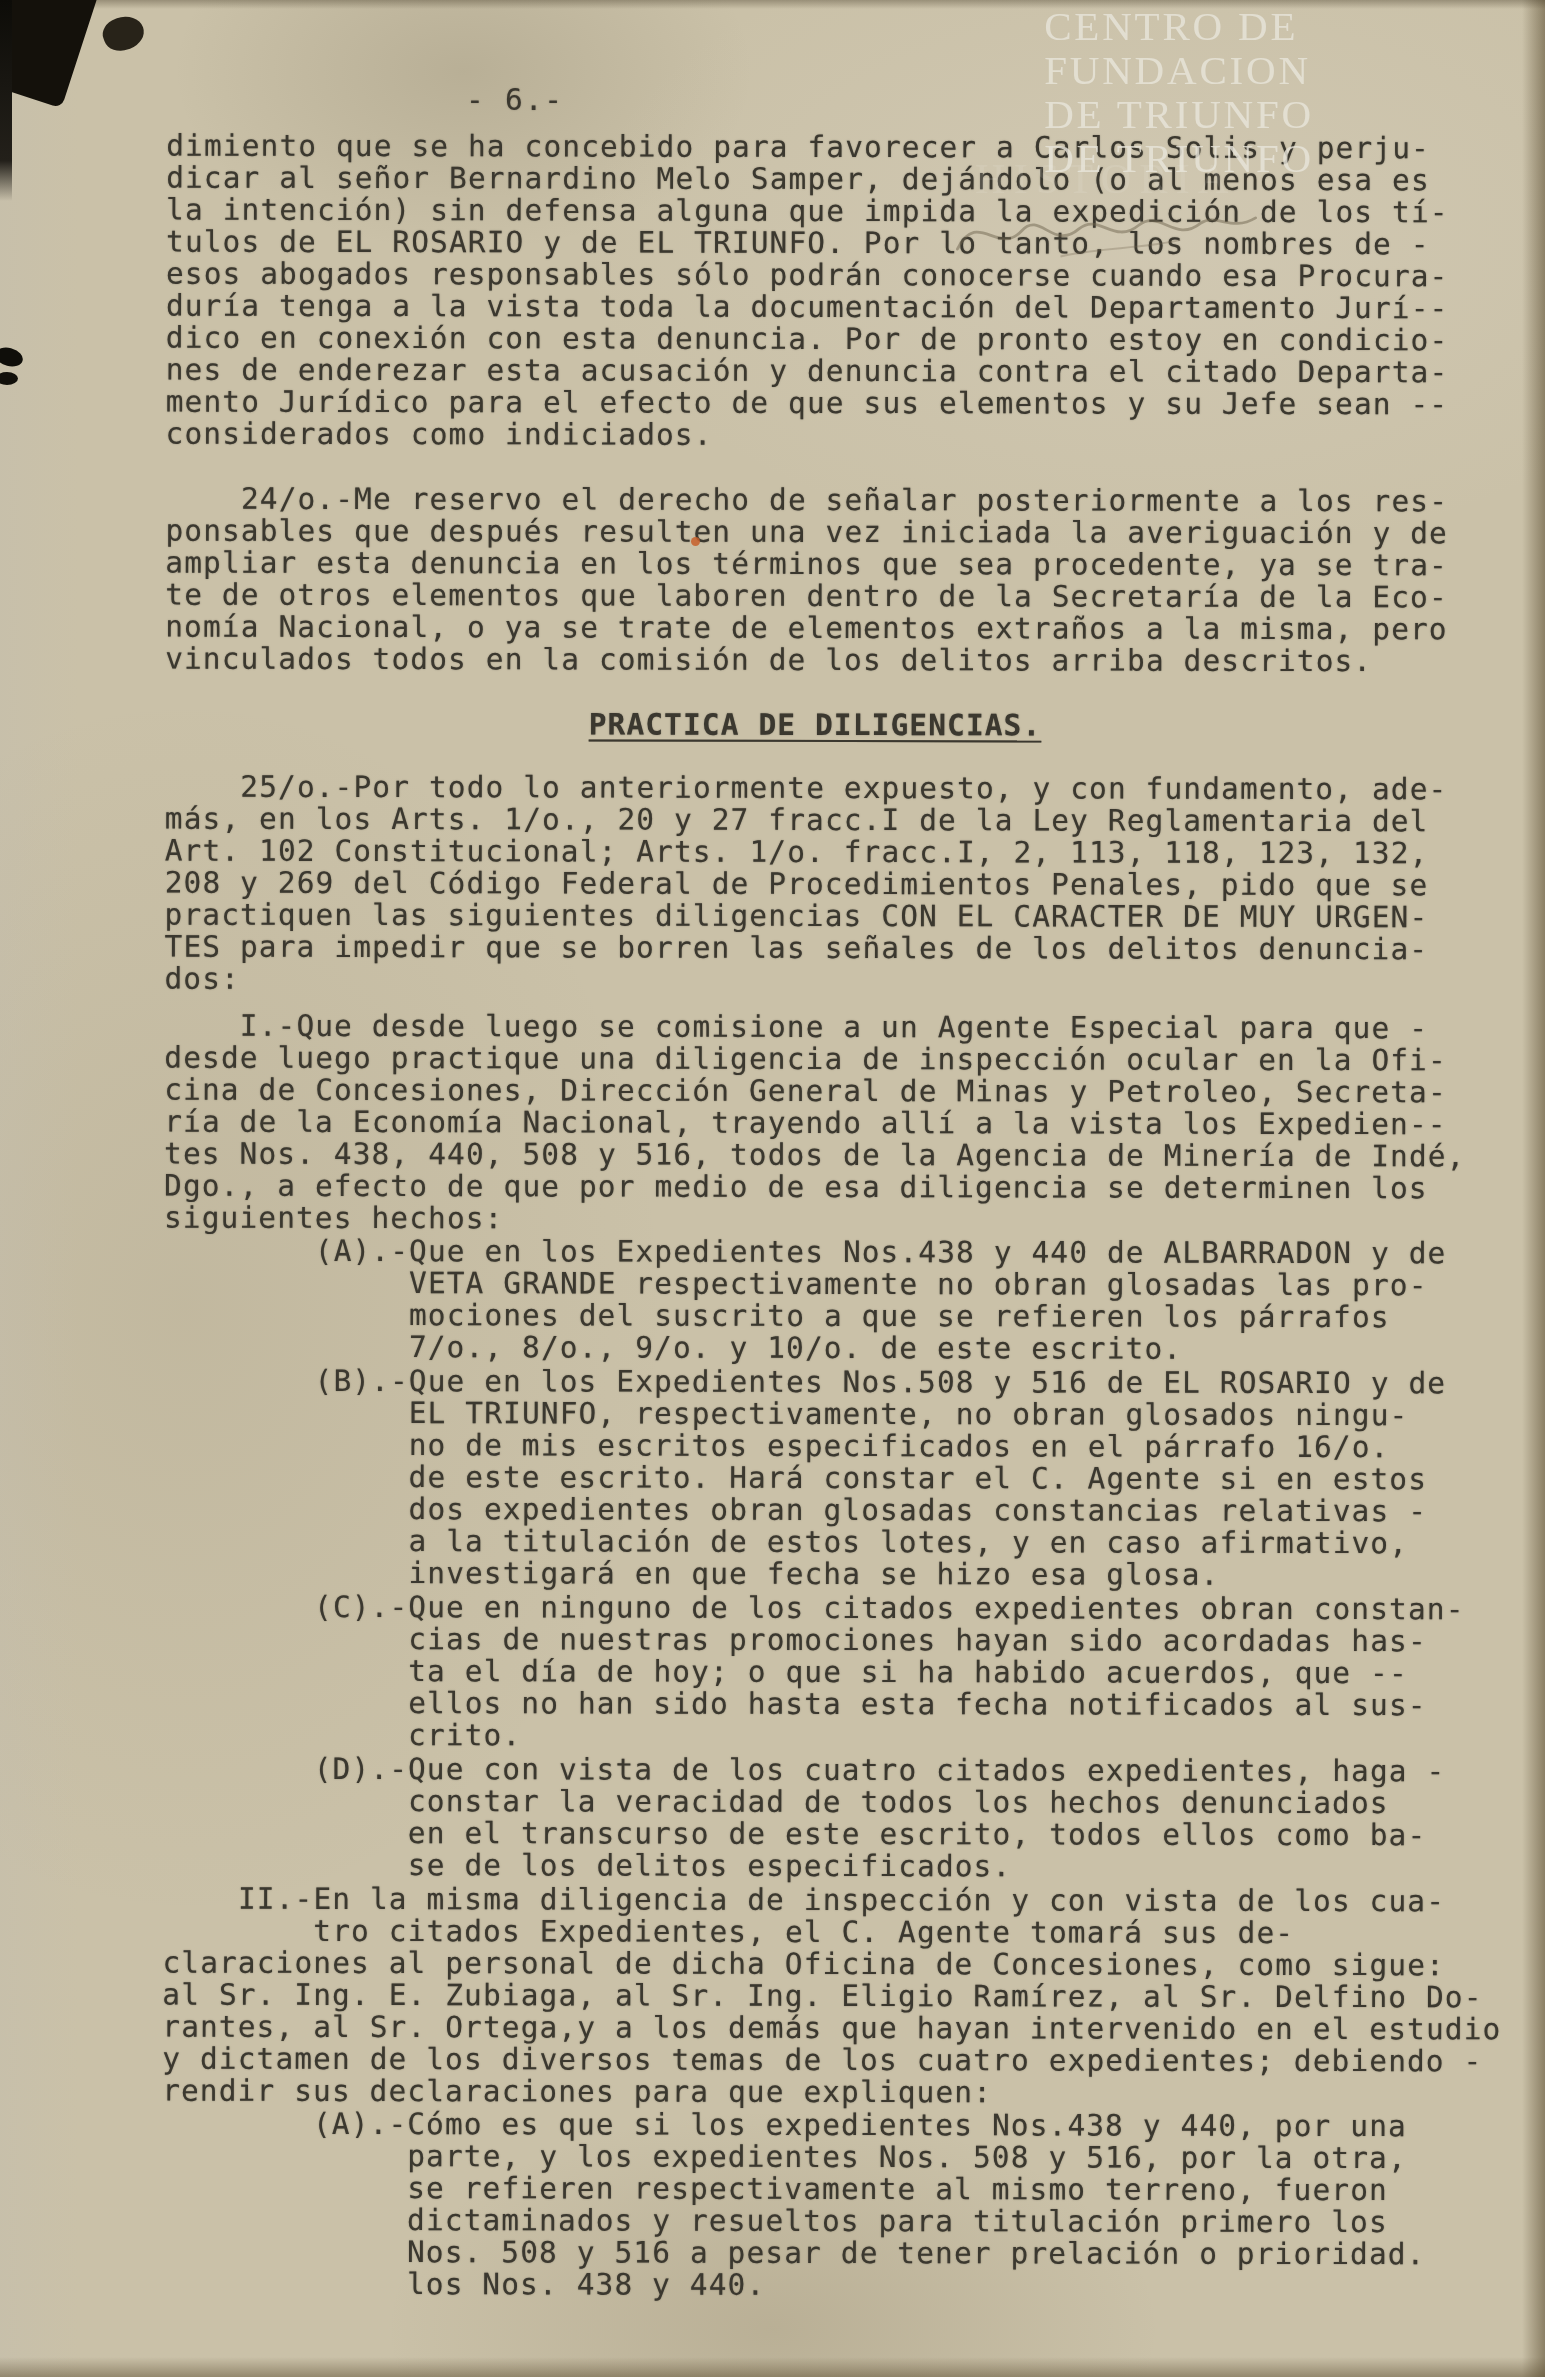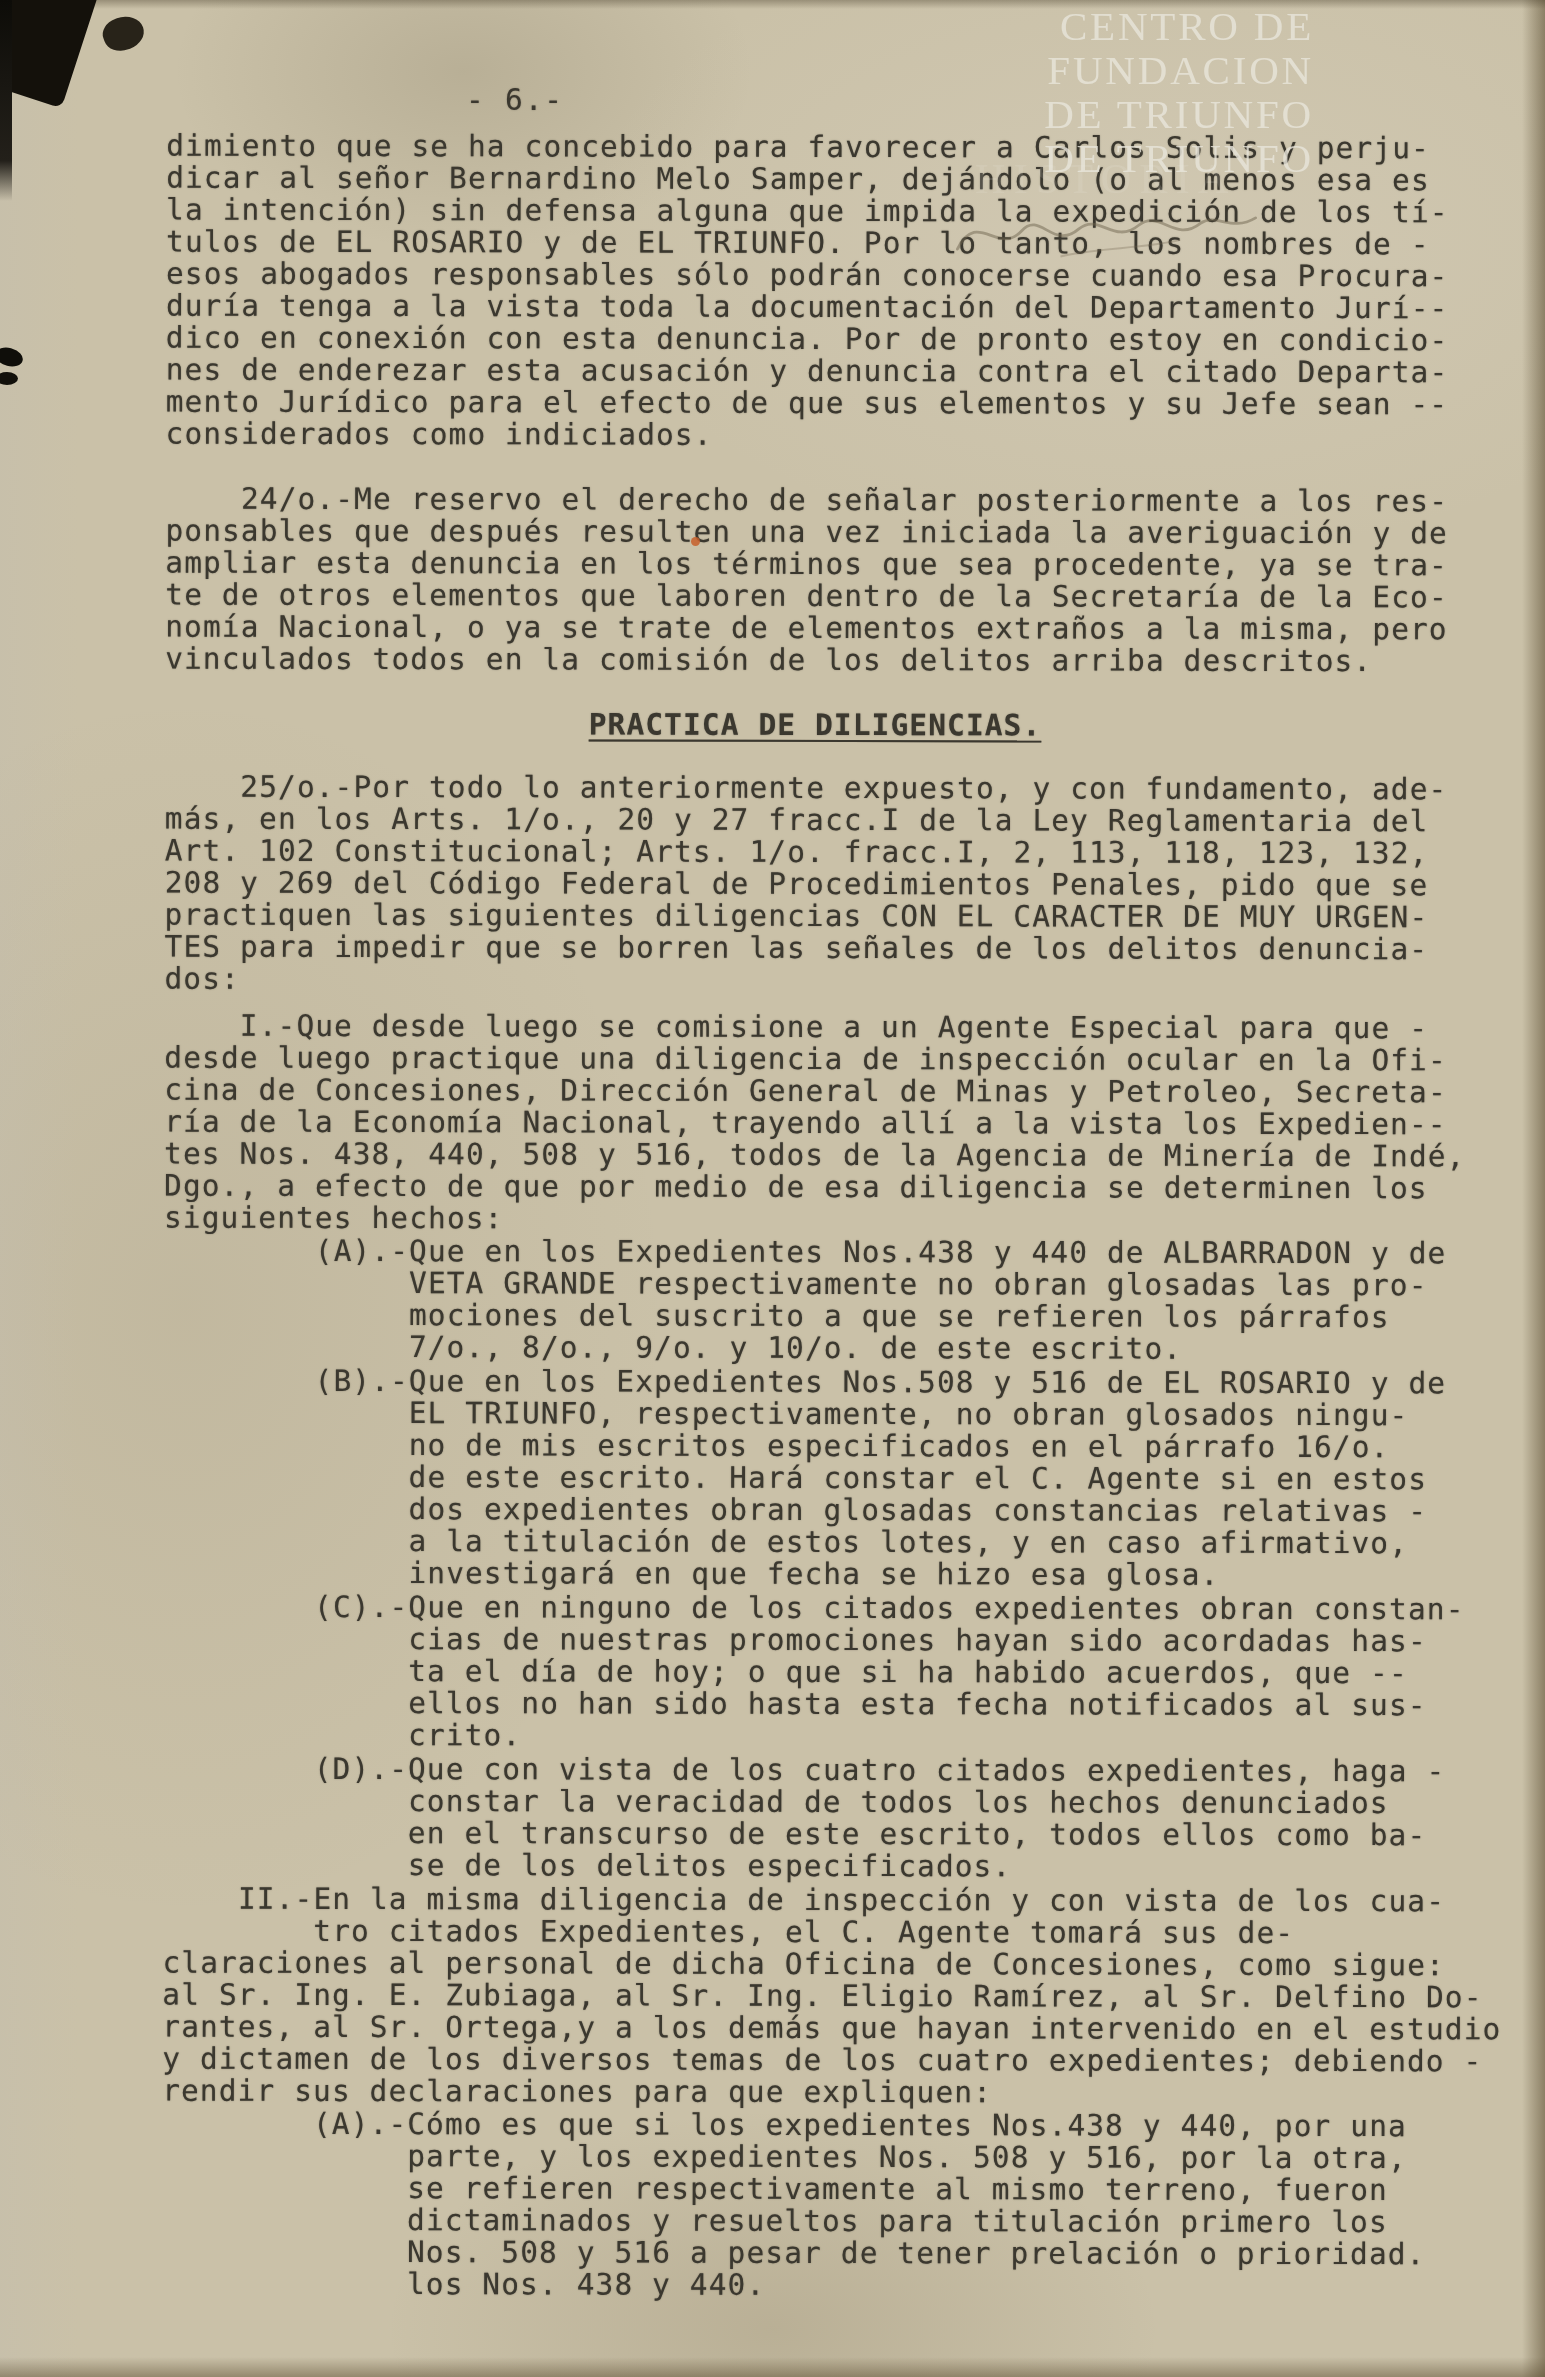--- a/index.html
+++ b/index.html
@@ -43,21 +43,20 @@
     margin-bottom:31px; font-weight:bold;
   }
   .page-number {
     position:absolute; left:466px; top:83px;
     color:#3b382f; font-size:29.5px; letter-spacing:1.8px;
     text-shadow:0 0 1.4px rgba(52,50,42,0.55);
     z-index:3; white-space:pre;
   }
   .stamp {
     position:absolute; top:3.7px; right:232px;
-    text-align:right;
     font-family:"Liberation Serif", serif;
     font-size:41px; line-height:44px; letter-spacing:2.8px;
     color:#e8e5da; opacity:0.82;
     z-index:6;
   }
   .faint-stamp {
     position:absolute; top:155px; left:975px;
     font-family:"Liberation Serif", serif;
     font-size:42px; letter-spacing:8.3px;
     color:#f0eee5; opacity:0.14;

